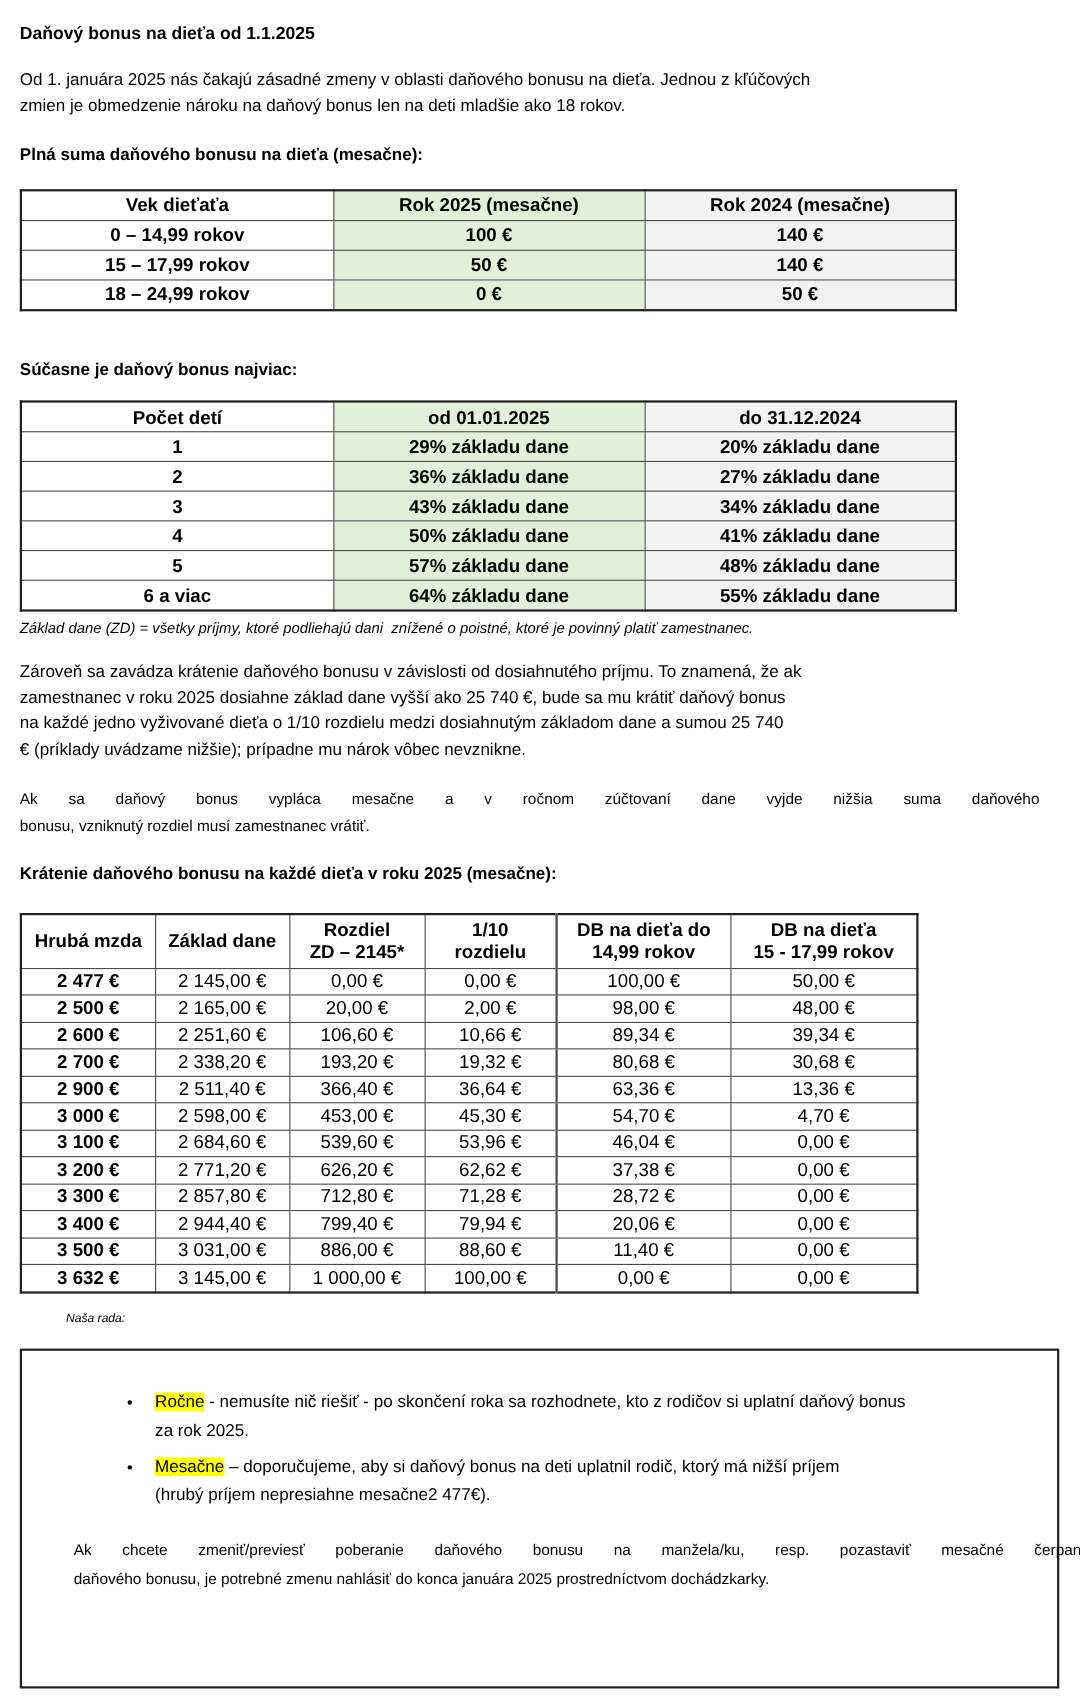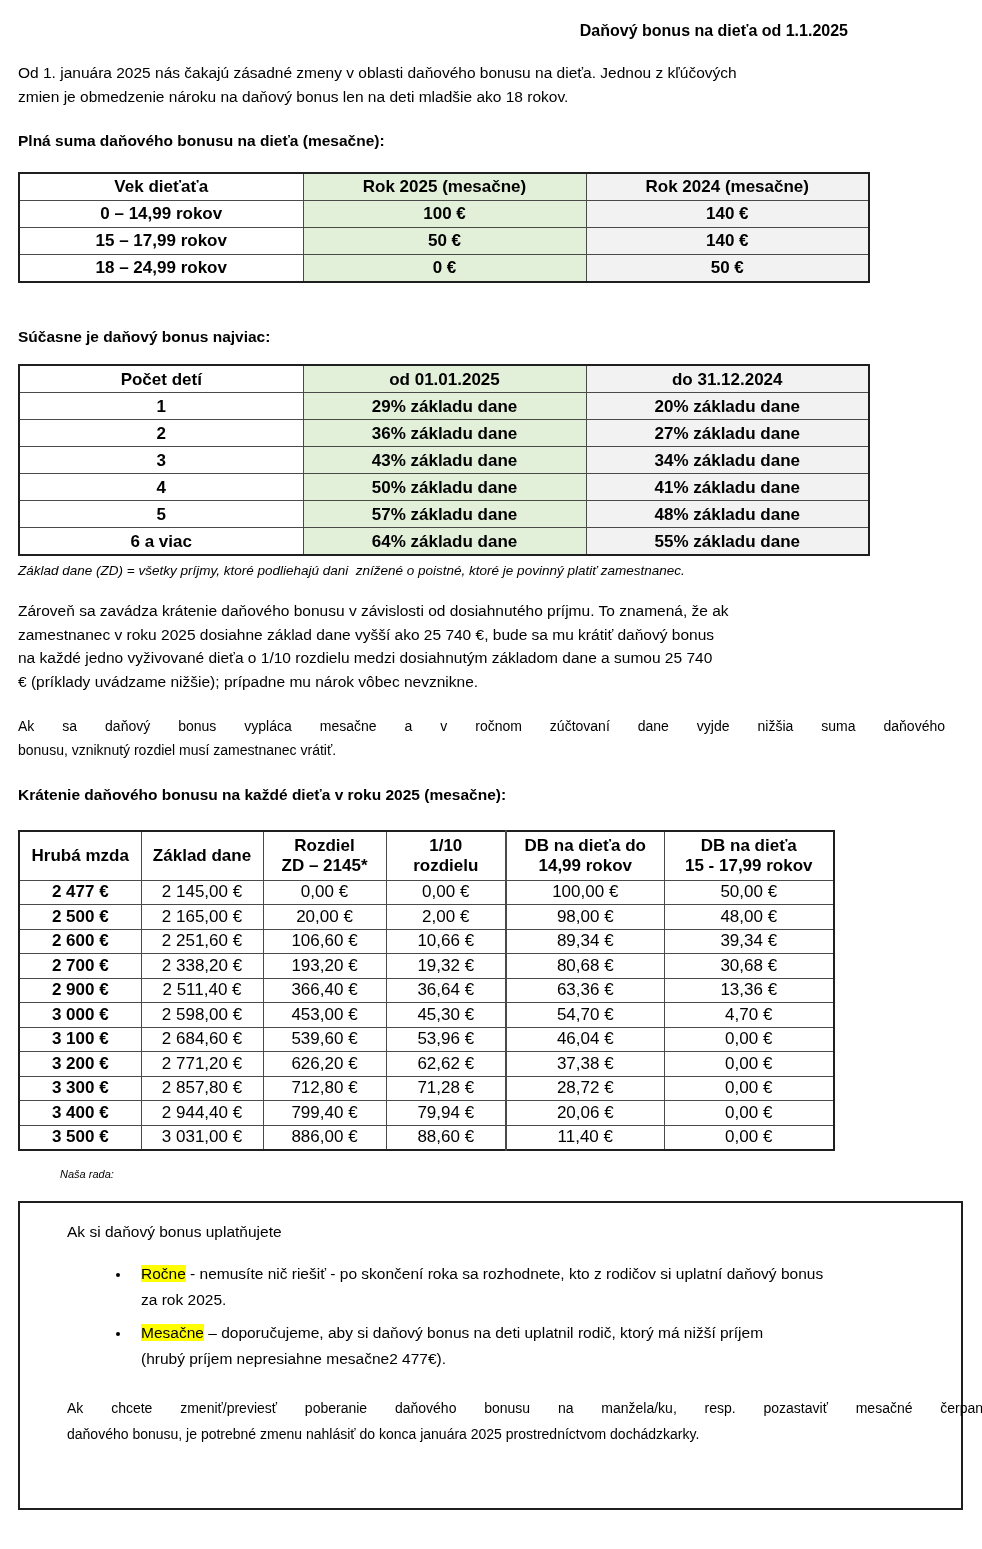--- a/index.html
+++ b/index.html
@@ -1,20 +1,20 @@
 <!DOCTYPE html>
 <html lang="sk" style="--col-green: #e2efd9; --col-gray: #f2f2f2; --col-highlight: #ffff00;"><head>
 <meta charset="utf-8">
 <style>
   html,body{margin:0;padding:0;background:#fff;}
   body{font-family:"Liberation Sans","DejaVu Sans",sans-serif;color:#000;}
   .page{position:relative;width:982px;height:1549px;background:#fff;overflow:hidden;}
   .content{padding:12px 0 0 18px;}
 
-  .doc-title{width:830px;text-align:right;font-size:16px;font-weight:bold;margin:10px 0 12px;}
+  .doc-title{width:830px;text-align:left;font-size:16px;font-weight:bold;margin:10px 0 12px;}
 
   .body-para{width:927px;font-size:15.5px;line-height:23.5px;white-space:pre-wrap;margin:21px 0 0;}
   .sec-heading{font-size:15.5px;line-height:23.5px;font-weight:bold;margin:21px 0 0;}
   .sec-heading.gap-lg{margin-top:42px;}
 
   table.tbl{border-collapse:collapse;table-layout:fixed;border:2px solid #1f1f1f;font-size:17px;}
   .tbl th,.tbl td{border:1px solid #4a4a4a;text-align:center;vertical-align:middle;
                   padding:2.5px 4px;line-height:21px;overflow:hidden;white-space:pre-line;}
   .tbl-shaded{width:850px;font-weight:bold;margin-top:19px;}
   .tbl-shaded th:nth-child(2),.tbl-shaded td:nth-child(2){background:var(--col-green);}
@@ -259,27 +259,34 @@
             <td>0,00 €</td>
           </tr>
           <tr>
             <td>3 500 €</td>
             <td>3 031,00 €</td>
             <td>886,00 €</td>
             <td>88,60 €</td>
             <td>11,40 €</td>
             <td>0,00 €</td>
           </tr>
+          <tr>
+            <td>3 632 €</td>
+            <td>3 145,00 €</td>
+            <td>1 000,00 €</td>
+            <td>100,00 €</td>
+            <td>0,00 €</td>
+            <td>0,00 €</td>
+          </tr>
         </tbody>
       </table>
 
     <p class="advice-label">Naša rada:</p>
 
     <div class="advice-box">
-      <p class="lead">Ak si daňový bonus uplatňujete</p>
       <ul id="advice-bullets">
           <li><span class="b hl">Ročne</span><span> - nemusíte nič riešiť - </span><span class="b">po skončení roka sa rozhodnete, kto z rodičov si uplatní daňový bonus
 za rok 2025.</span></li>
           <li><span class="b hl">Mesačne</span><span> – doporučujeme, aby si daňový bonus na deti uplatnil </span><span class="b">rodič, ktorý má nižší príjem</span><span>
 (hrubý príjem nepresiahne mesačne2 477€).</span></li>
         </ul>
       <div class="jpara closing">
           <div class="jline stretch"><span>Ak chcete zmeniť/previesť poberanie daňového bonusu na manžela/ku, resp. pozastaviť mesačné čerpanie</span></div>
           <div class="jline"><span>daňového bonusu, je potrebné </span><span class="b">zmenu nahlásiť do konca januára 2025 prostredníctvom dochádzkarky.</span></div>
         </div>

